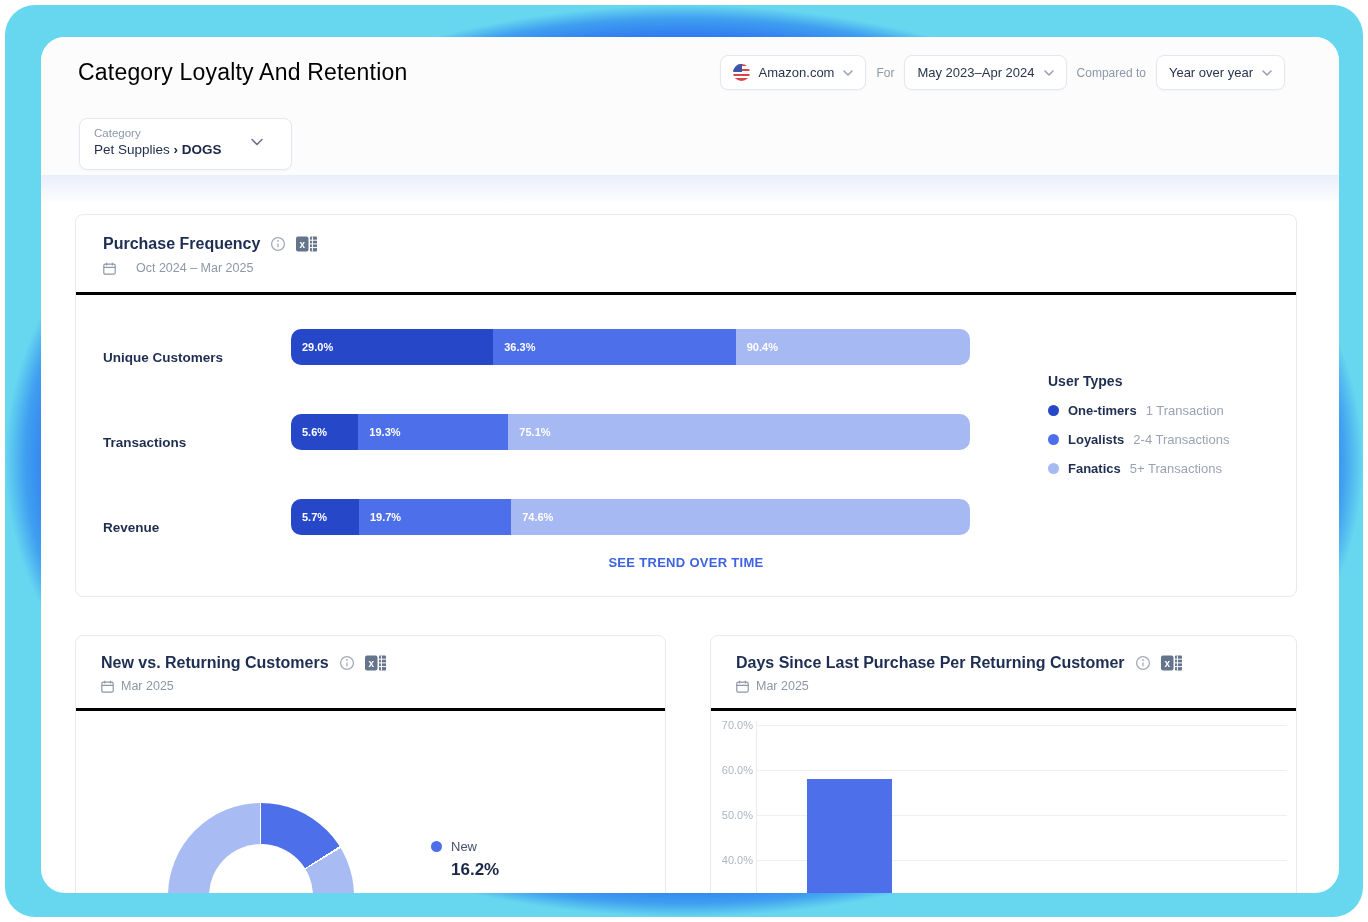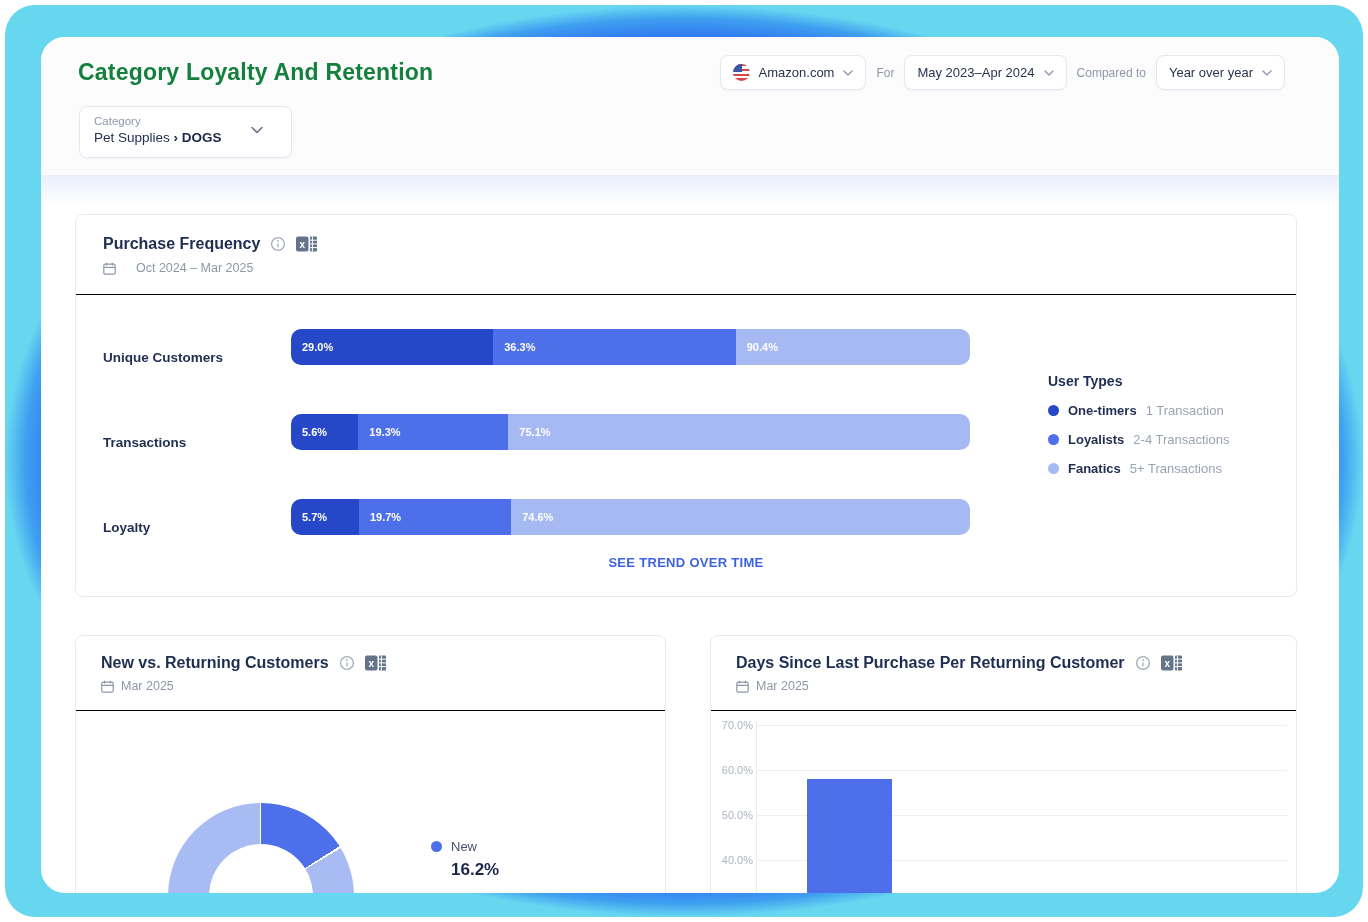--- a/index.html
+++ b/index.html
@@ -7,42 +7,42 @@
     font-family:"Liberation Sans","DejaVu Sans",sans-serif; }
   .frame { position:absolute; left:5px; top:5px; width:1358px; height:912px; border-radius:30px;
     background: radial-gradient(closest-side at 50% 50%, #2e74f0 92.5%, #3f9ff0 97%, #67d7f0 100%); }
   .panel { position:absolute; left:36px; top:32px; width:1298px; height:856px; background:#fff;
     border-radius:24px; overflow:hidden; }
 
   
   .page-header { position:absolute; left:0; top:0; width:100%; height:138px; background:#fcfcfd; }
   .fade-band { position:absolute; left:0; top:138px; width:100%; height:34px;
     background:linear-gradient(180deg,#e9eefb 0%, rgba(255,255,255,0) 85%); }
-  .page-title { position:absolute; left:37px; top:22px; font-size:23px; font-weight:700; color:#15803d; letter-spacing:.2px; }
+  .page-title { position:absolute; left:37px; top:22px; font-size:23px; font-weight:400; color:#000000; letter-spacing:.2px; }
   .controls { position:absolute; right:54px; top:18px; display:flex; align-items:center; gap:10px; }
   .select { display:flex; align-items:center; gap:9px; height:35px; padding:0 12px; background:#fff;
     border:1px solid #e3e7ef; border-radius:8px; font-size:13px; color:#28334e; font-weight:500;
     box-shadow:0 1px 2px rgba(20,40,90,.04); cursor:pointer; white-space:nowrap; }
   .muted { font-size:12px; color:#8d97a8; }
   .flag { width:17px; height:17px; border-radius:50%; overflow:hidden; position:relative; flex:0 0 auto;
     background:repeating-linear-gradient(180deg,#d84848 0 2.4px,#ffffff 2.4px 4.8px); }
   .flag .canton { position:absolute; left:0; top:0; width:9px; height:8px; background:#3c57a8; }
   .chev { flex:0 0 auto; }
 
-  .category-box { position:absolute; left:38px; top:69px; width:213px; height:52px; background:#fff;
+  .category-box { position:absolute; left:38px; top:81px; width:213px; height:52px; background:#fff;
     border:1px solid #e3e7ef; border-radius:8px; padding:8px 14px; cursor:pointer;
     box-shadow:0 1px 2px rgba(20,40,90,.04); }
   .category-box .lbl { font-size:11.5px; color:#8d97a8; }
   .category-box .val { font-size:13.5px; color:#22304f; margin-top:3px; }
   .category-box .val b { font-weight:700; color:#1b2747; }
   .category-box .cat-chev { position:absolute; right:28px; top:19px; }
 
   
   .card { position:absolute; background:#fff; border:1px solid #e7eaf0; border-radius:8px; }
-  .card-head { position:relative; border-bottom:1px solid #000000; }
+  .card-head { position:relative; border-bottom:3px solid #000000; }
   .card-title-row { display:flex; align-items:center; gap:10px; }
   .card-title { font-size:16px; font-weight:600; color:#1d2e52; }
   .date-row { display:flex; align-items:center; gap:7px; font-size:12.5px; color:#8d97a8; }
   .icon-btn { cursor:pointer; display:inline-flex; align-items:center; }
 
   #pf-card { left:34px; top:177px; width:1222px; height:383px; }
   #pf-card .card-head { height:80px; padding:20px 0 0 27px; }
   #pf-card .date-row { margin-top:8px;gap:20px; }
 
   .pf-row { position:absolute; left:0; display:flex; align-items:flex-end; width:100%; }
@@ -187,21 +187,21 @@
             </div>
           <div class="pf-seg" style="flex-grow: 19.3; background: rgb(77, 111, 233);">
               <span class="seg-label">19.3%</span>
             </div>
           <div class="pf-seg" style="flex-grow: 75.1; background: rgb(166, 185, 243);">
               <span class="seg-label">75.1%</span>
             </div>
         </div>
       </div>
       <div class="pf-row" style="top:284px">
-        <div class="row-label">Loyalty</div>
+        <div class="row-label">Revenue</div>
         <div class="pf-bar">
           <div class="pf-seg" style="flex-grow: 5.7; background: rgb(37, 71, 200);">
               <span class="seg-label">5.7%</span>
             </div>
           <div class="pf-seg" style="flex-grow: 19.7; background: rgb(77, 111, 233);">
               <span class="seg-label">19.7%</span>
             </div>
           <div class="pf-seg" style="flex-grow: 74.6; background: rgb(166, 185, 243);">
               <span class="seg-label">74.6%</span>
             </div>

